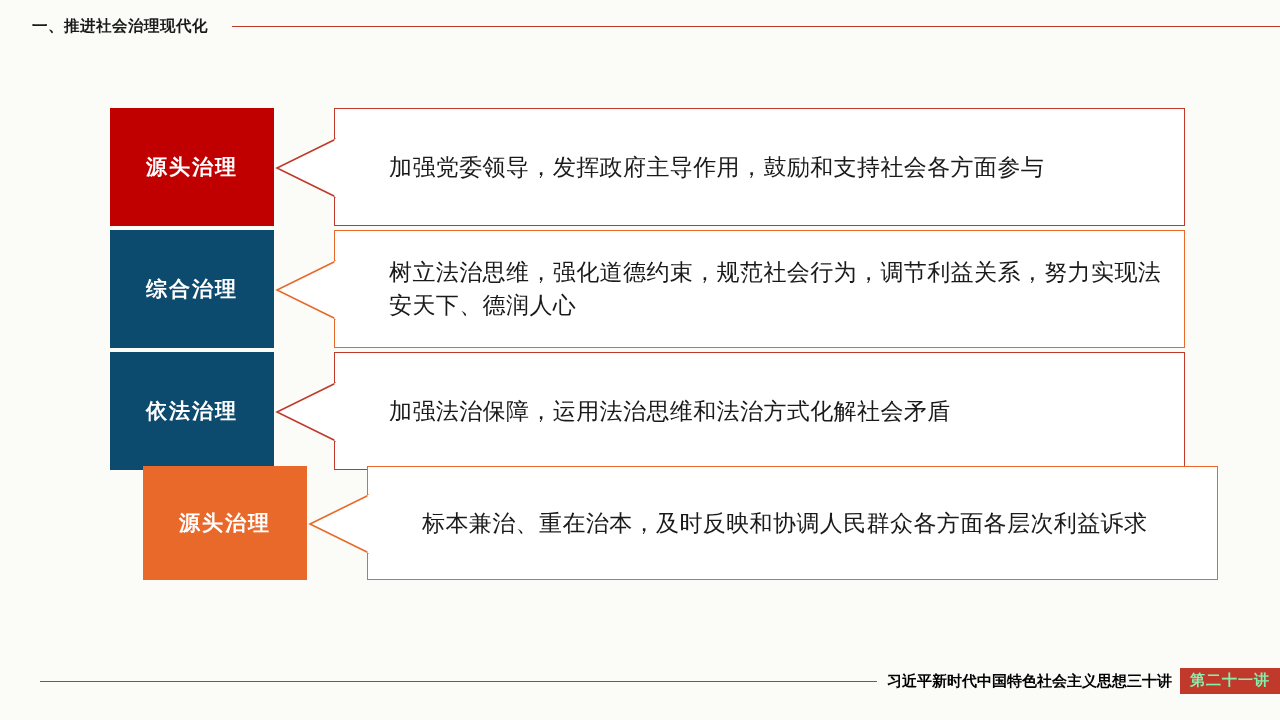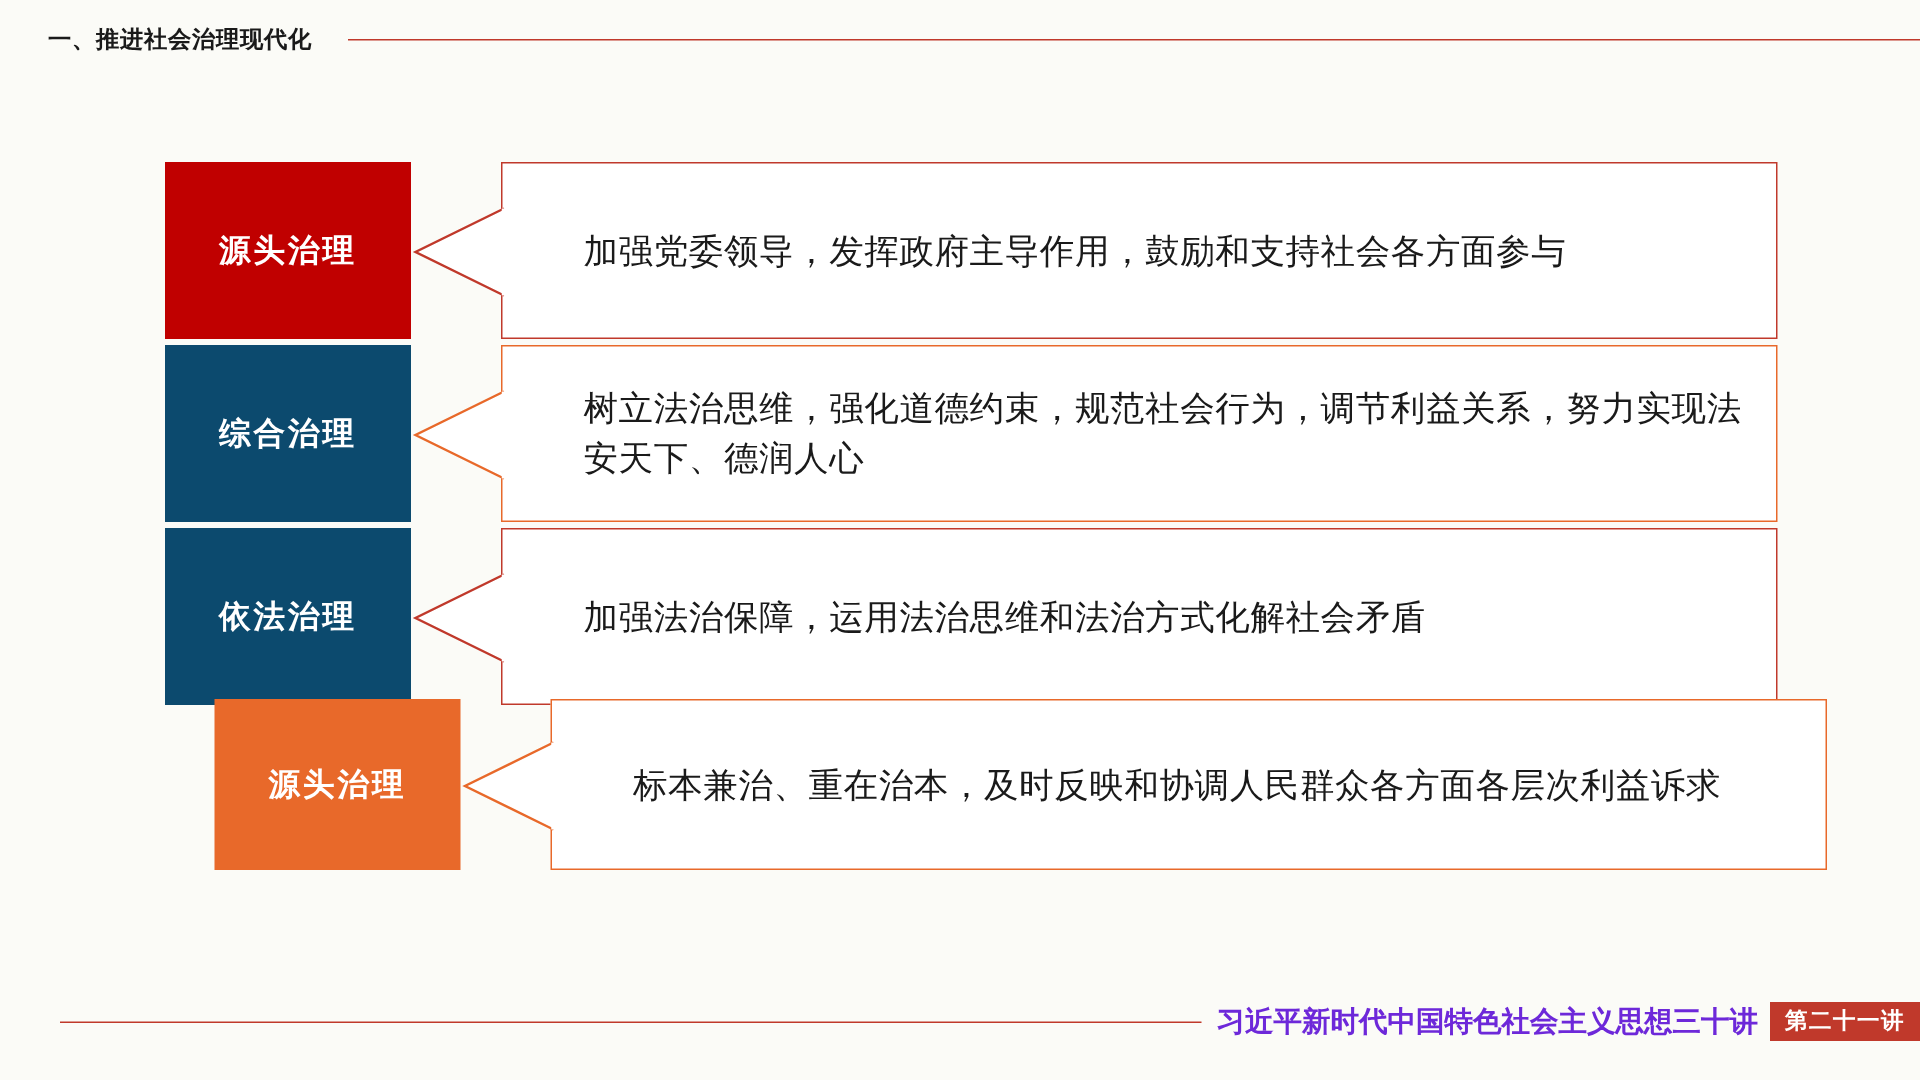--- a/index.html
+++ b/index.html
@@ -119,30 +119,30 @@
     display: flex;
     align-items: center;
   }
   .footer-rule {
     flex: 1;
     height: 1px;
     background: #c0392b;
     margin-right: 10px;
   }
   .footer-text {
-    font-size: 19px;
-    color: #6d28d9;
+    font-size: 15px;
+    color: #000000;
     font-weight: bold;
     white-space: nowrap;
     font-family: "Liberation Serif", serif;
   }
   .footer-badge {
     margin-left: 8px;
     background: #c0392b;
-    color: #ffffff;
+    color: #86efac;
     font-size: 15px;
     font-weight: bold;
     padding: 3px 10px 4px 10px;
     white-space: nowrap;
     font-family: "Liberation Serif", serif;
     letter-spacing: 1px;
   }
 </style>
 </head>
 <body>

